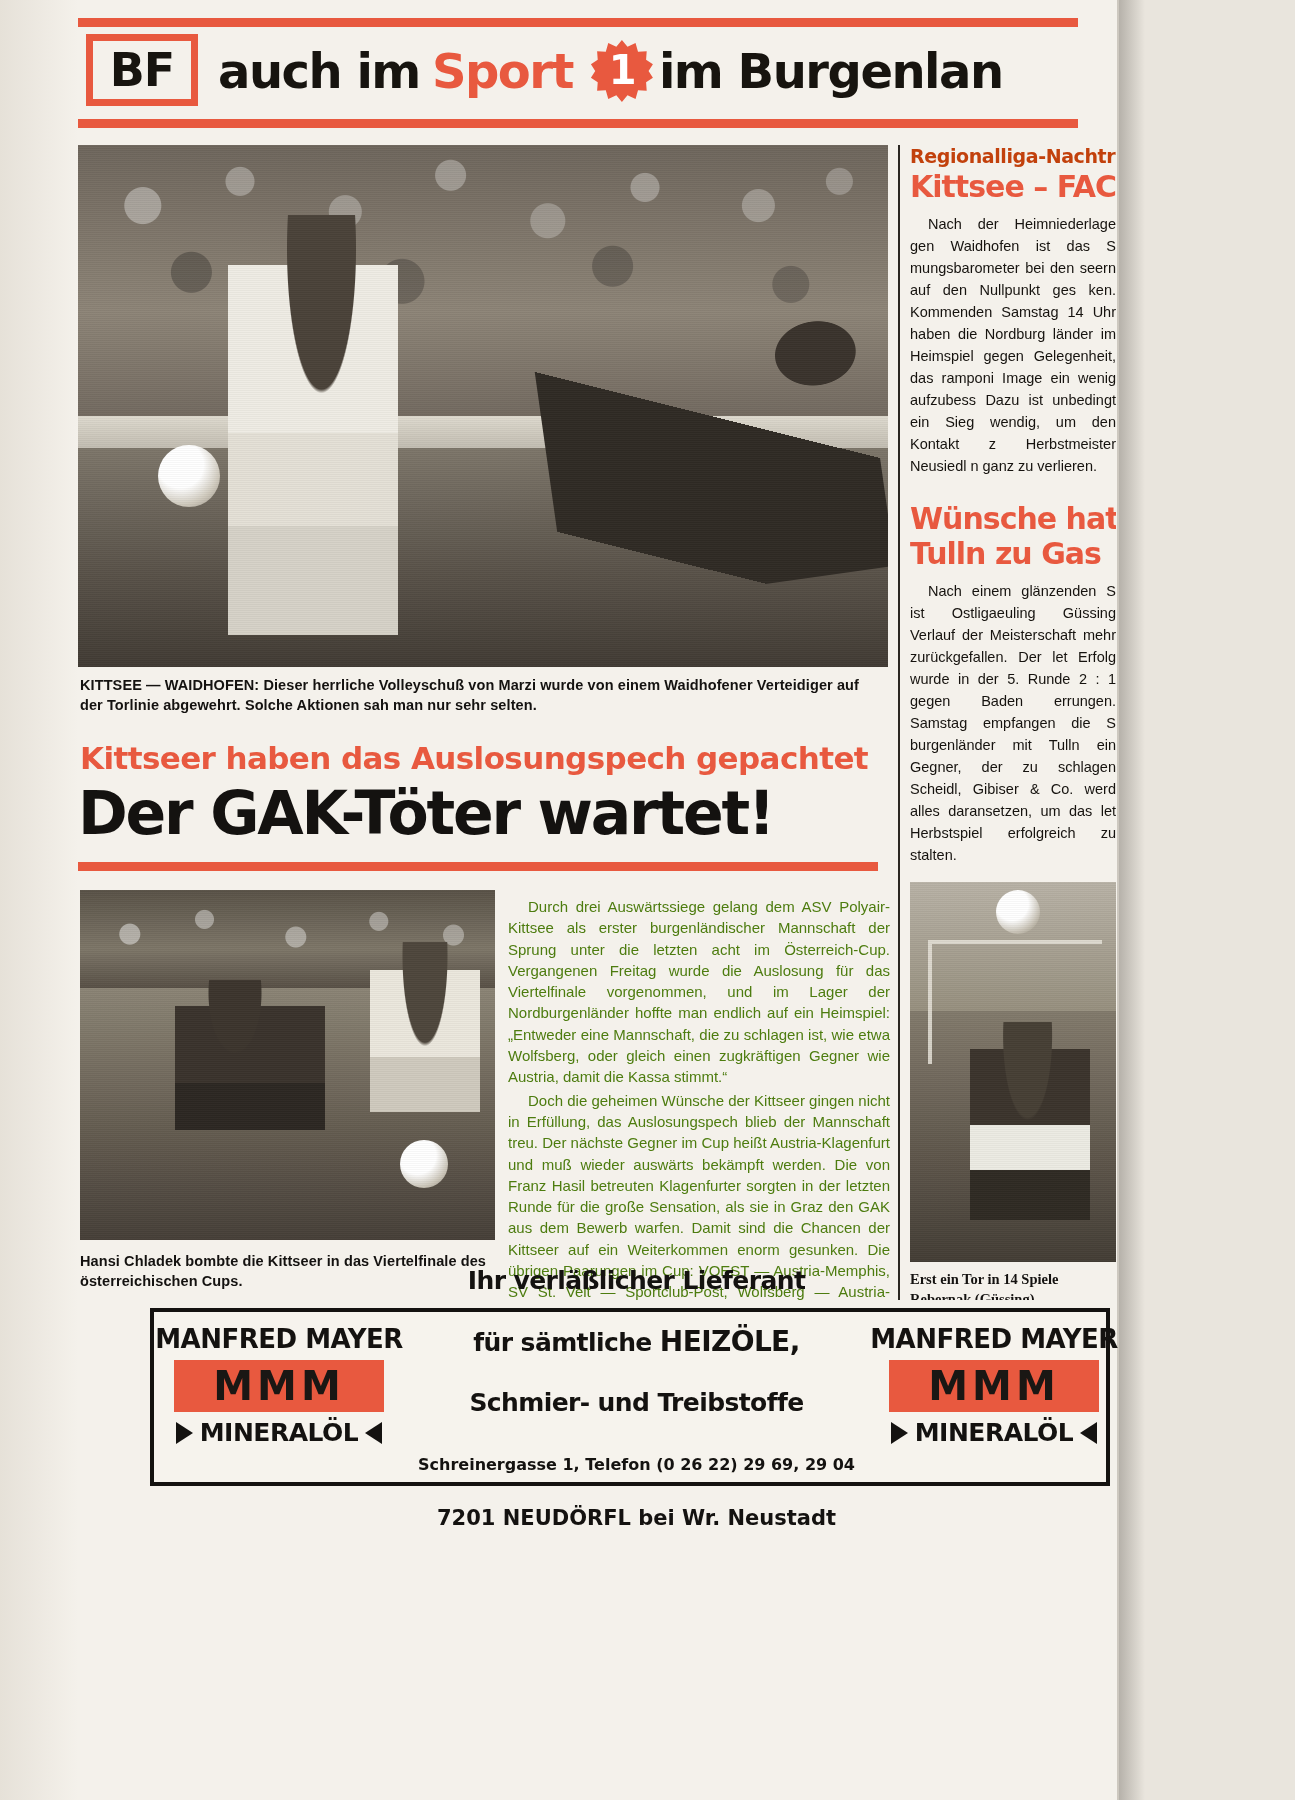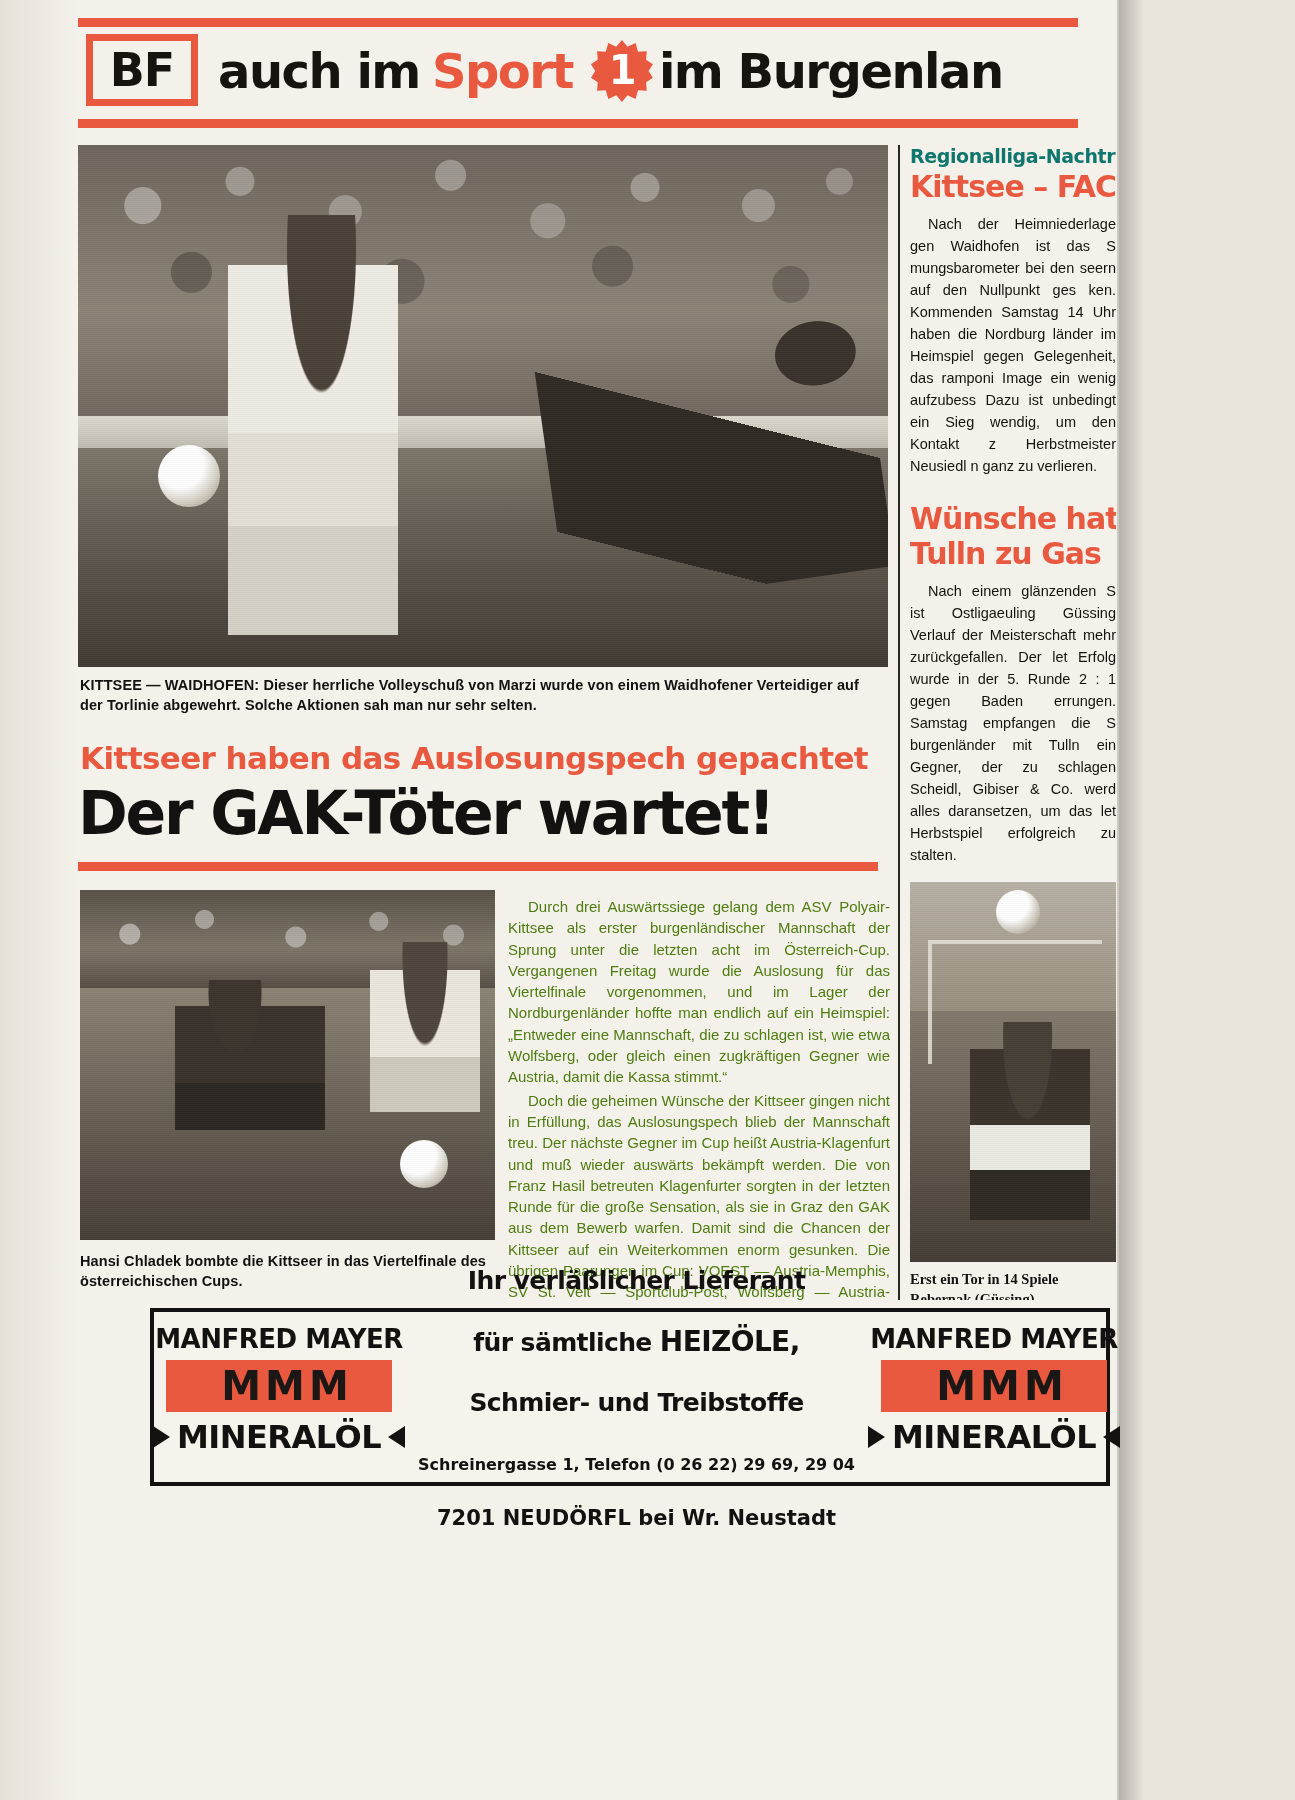--- a/index.html
+++ b/index.html
@@ -285,21 +285,21 @@
     width: 218px; height: 1155px;
     border-left: 2px solid #2b2722;
     box-sizing: border-box;
     padding-left: 10px;
     overflow: hidden;
   }
   .rc-eyebrow {
     font-family: "DejaVu Sans", sans-serif;
     font-weight: bold;
     font-size: 19px;
-    color: #0f766e;
+    color: #c2410c;
     white-space: nowrap;
     letter-spacing: -.4px;
   }
   .rc-head {
     font-family: "DejaVu Sans", sans-serif;
     font-weight: bold;
     font-size: 30px;
     color: #e8593f;
     letter-spacing: -1px;
     white-space: nowrap;
@@ -381,34 +381,33 @@
     font-size: 26px;
     letter-spacing: -.5px;
     color: #141210;
     white-space: nowrap;
   }
   .ad-logo .mmm {
     background: #e8593f;
     width: 210px; height: 52px;
     display: flex; align-items: center; justify-content: center;
     margin: 6px 0;
-    padding-left: 16px;
   }
   .ad-logo .mmm span {
     font-family: "DejaVu Sans", sans-serif;
     font-weight: bold;
     font-size: 40px;
     color: #1a1714;
     letter-spacing: 4px;
     line-height: 1;
   }
   .ad-logo .mineral {
     display: flex; align-items: center; gap: 7px;
     font-family: "DejaVu Sans", sans-serif;
-    font-weight: bold; font-size: 32px; color: #141210;
+    font-weight: bold; font-size: 25px; color: #141210;
     letter-spacing: -.5px;
   }
   .tri-r { width: 0; height: 0; border-top: 11px solid transparent; border-bottom: 11px solid transparent; border-left: 17px solid #141210; }
   .tri-l { width: 0; height: 0; border-top: 11px solid transparent; border-bottom: 11px solid transparent; border-right: 17px solid #141210; }
   .ad-center {
     flex: 1;
     padding: 12px 14px 10px 14px;
     box-sizing: border-box;
     text-align: center;
     display: flex; flex-direction: column; justify-content: center; gap: 29px;

